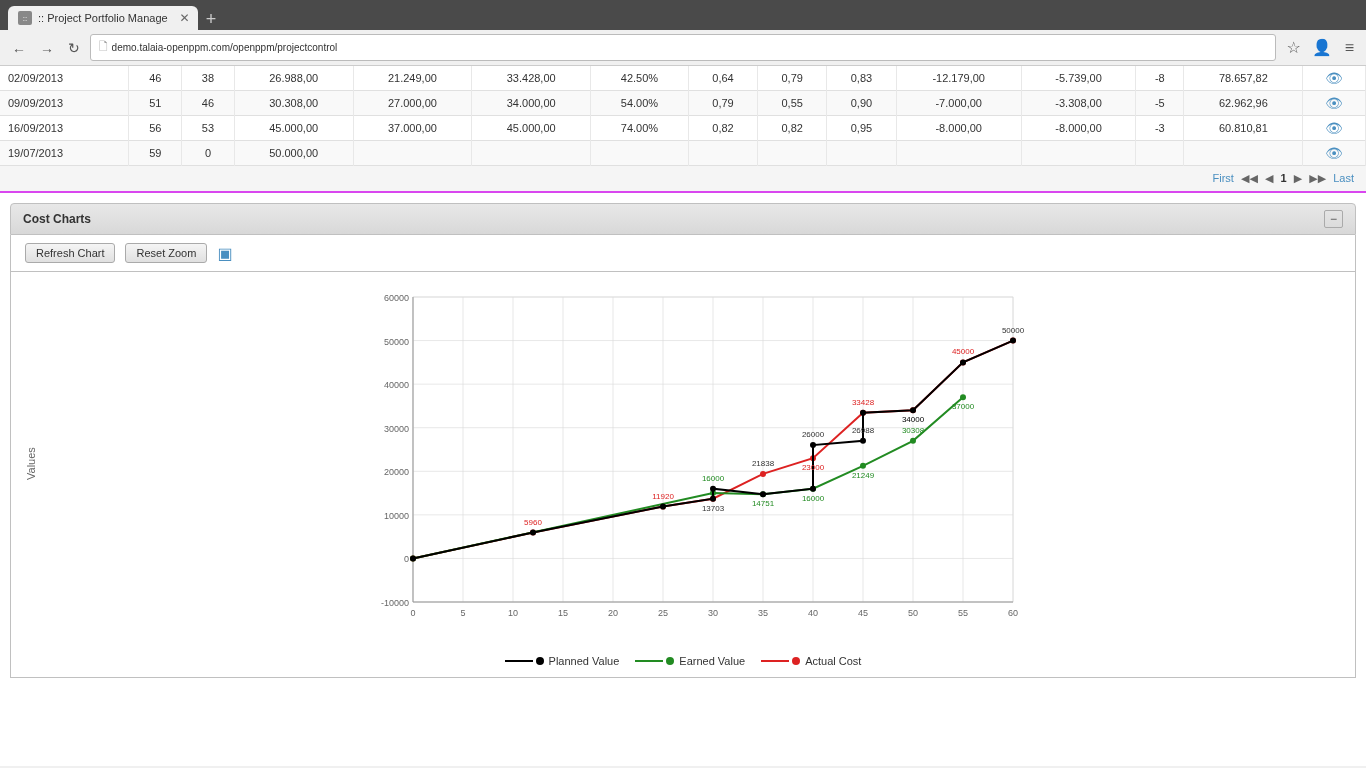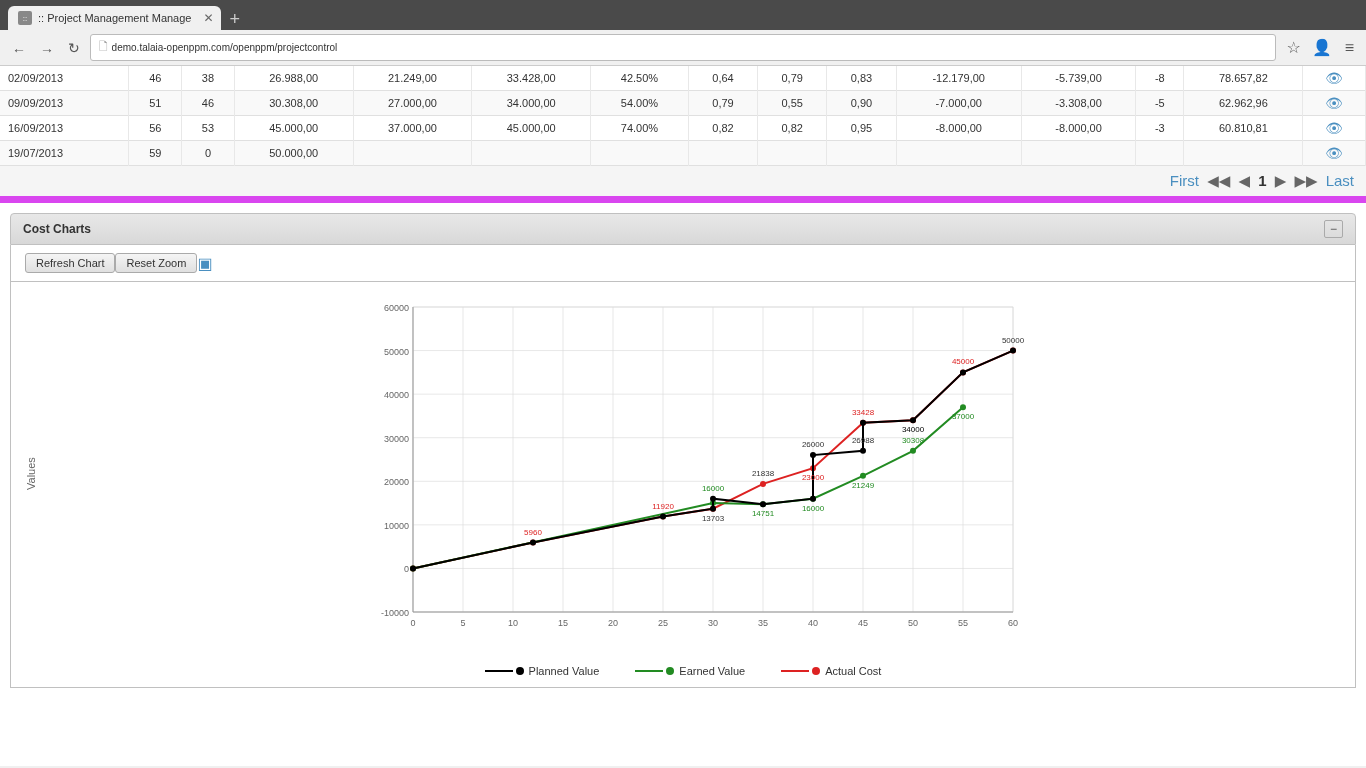--- a/index.html
+++ b/index.html
@@ -77,22 +77,22 @@
       color: #333;
       border-right: 1px solid #e8e8e8;
     }
     .data-table td:first-child { text-align: left; }
     .eye-icon { color: #4a8fc0; font-size: 14px; cursor: pointer; }
 
     
     .pagination {
       text-align: right;
       padding: 6px 10px;
-      font-size: 15px;
-      border-bottom: 7px solid #d946ef;
+      font-size: 11px;
+      border-bottom: 2px solid #d946ef;
       background: #f5f5f5;
     }
     .pagination a { color: #4a8fc0; text-decoration: none; margin: 0 2px; }
     .pagination span { margin: 0 2px; color: #666; }
     .pagination .current-page { font-weight: bold; color: #333; }
 
     
     .section-header {
       background: linear-gradient(to bottom, #e8e8e8, #d8d8d8);
       border: 1px solid #c0c0c0;
@@ -111,21 +111,21 @@
       border: 1px solid #aaa;
       border-radius: 2px;
       padding: 1px 5px;
       cursor: pointer;
       font-size: 12px;
       color: #555;
     }
     .chart-controls {
       padding: 8px 14px;
       display: flex;
-      gap: 0;
+      gap: 10px;
       align-items: center;
       border: 1px solid #c0c0c0;
       border-top: none;
       margin: 0 10px;
     }
     .btn-action {
       background: linear-gradient(to bottom, #f5f5f5, #e0e0e0);
       border: 1px solid #aaa;
       border-radius: 3px;
       padding: 3px 10px;
@@ -173,39 +173,39 @@
     .x-axis-label {
       text-align: center;
       font-size: 11px;
       color: #666;
       margin-top: 4px;
     }
     
     .chart-legend {
       display: flex;
       justify-content: center;
-      gap: 36px;
+      gap: 16px;
       margin-top: 10px;
       font-size: 11px;
       color: #333;
     }
     .legend-item {
       display: flex;
       align-items: center;
       gap: 5px;
     }
   </style>
 </head>
 <body>
 
 <div class="browser-chrome">
   <div class="tab-bar">
     <div class="tab active">
       <span class="tab-favicon">::</span>
-      <span>:: Project Management Manage</span>
+      <span>:: Project Portfolio Manage</span>
       <span class="tab-close">✕</span>
     </div>
     <span class="new-tab-btn">+</span>
   </div>
 </div>
 
 <div class="nav-bar">
   <button class="nav-btn">←</button>
   <button class="nav-btn">→</button>
   <button class="nav-btn">↻</button>

